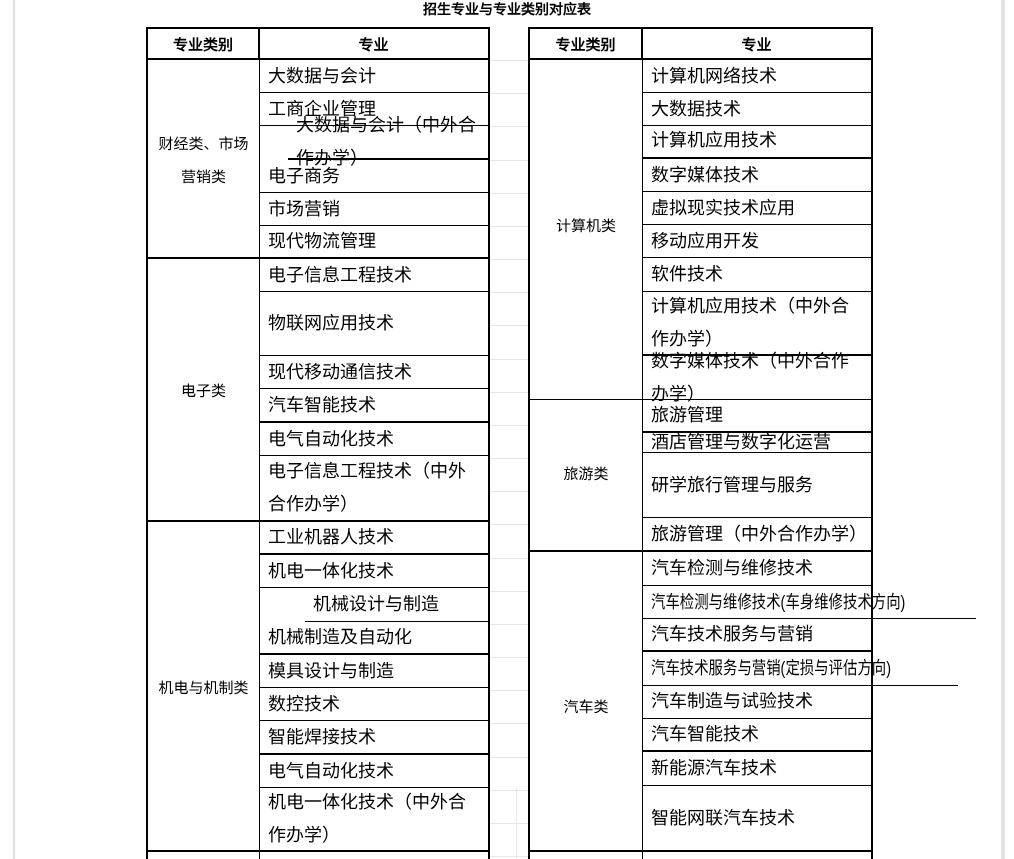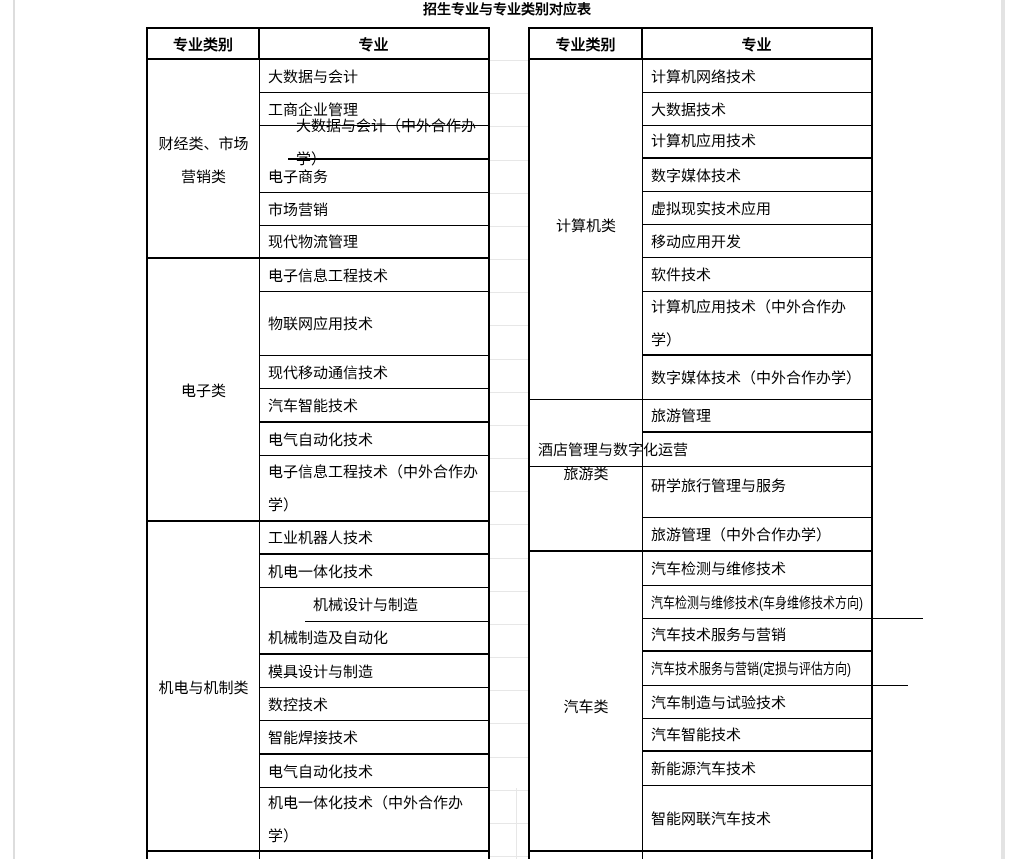--- a/index.html
+++ b/index.html
@@ -23,21 +23,21 @@
     font-size:15px;font-weight:bold;box-sizing:border-box;height:29px;
   }
   .tbl .hdr .hc.first{border-right:1px solid #000;}
   .row{display:flex;box-sizing:border-box;}
   .row .sp{flex:0 0 auto;box-sizing:border-box;}
   .row .sp.gb{border-bottom:1px solid #000;}
   .row .sp.gb.tb{border-bottom-width:2px;}
   .row .mj{
     flex:1 1 auto;display:flex;align-items:center;box-sizing:border-box;
     border-bottom:1px solid #000;padding:0 7px 0 8px;
-    font-size:15px;line-height:33px;overflow:visible;
+    font-size:18px;line-height:33px;overflow:visible;
   }
   .row .mj.tb{border-bottom-width:2px;}
   .row.partial .mj{border-bottom:none;}
   .cond{display:inline-block;white-space:nowrap;transform:scaleX(0.8);transform-origin:left center;}
   .divider{position:absolute;top:0;bottom:0;width:1px;background:#000;}
   .cat{
     position:absolute;display:flex;align-items:center;justify-content:center;
     text-align:center;font-size:15px;line-height:33px;box-sizing:border-box;
     padding:0 5px;
   }
@@ -217,21 +217,21 @@
         </div>
         <div class="row" style="height: 44px;">
           <div class="sp gb" style="width: 113px;"></div>
           <div class="mj">数字媒体技术（中外合作办学）</div>
         </div>
         <div class="cat" style="top: 31px; left: 0px; width: 112px; height: 330px;">计算机类</div>
         <div class="row" style="height: 33px;">
           <div class="sp" style="width: 113px;"></div>
           <div class="mj tb">旅游管理</div>
         </div>
-        <div class="row" style="height: 20px; flex-direction: column;">
+        <div class="row" style="height: 20px;">
           <div class="sp" style="width: 113px;"></div>
           <div class="mj">酒店管理与数字化运营</div>
         </div>
         <div class="row" style="height: 65px;">
           <div class="sp" style="width: 113px;"></div>
           <div class="mj">研学旅行管理与服务</div>
         </div>
         <div class="row" style="height: 34px;">
           <div class="sp gb tb" style="width: 113px;"></div>
           <div class="mj tb">旅游管理（中外合作办学）</div>
@@ -250,21 +250,21 @@
         <div class="row" style="height: 33px;">
           <div class="sp" style="width: 113px;"></div>
           <div class="mj tb">汽车技术服务与营销</div>
         </div>
         <div class="row" style="height: 34px;">
           <div class="sp" style="width: 113px;"></div>
           <div class="mj">
             <span class="cond">汽车技术服务与营销(定损与评估方向)</span>
           </div>
         </div>
-        <div class="row" style="height: 33px;">
+        <div class="row" style="height: 33px; align-items: flex-end;">
           <div class="sp" style="width: 113px;"></div>
           <div class="mj">汽车制造与试验技术</div>
         </div>
         <div class="row" style="height: 33px;">
           <div class="sp" style="width: 113px;"></div>
           <div class="mj tb">汽车智能技术</div>
         </div>
         <div class="row" style="height: 34px;">
           <div class="sp" style="width: 113px;"></div>
           <div class="mj">新能源汽车技术</div>

